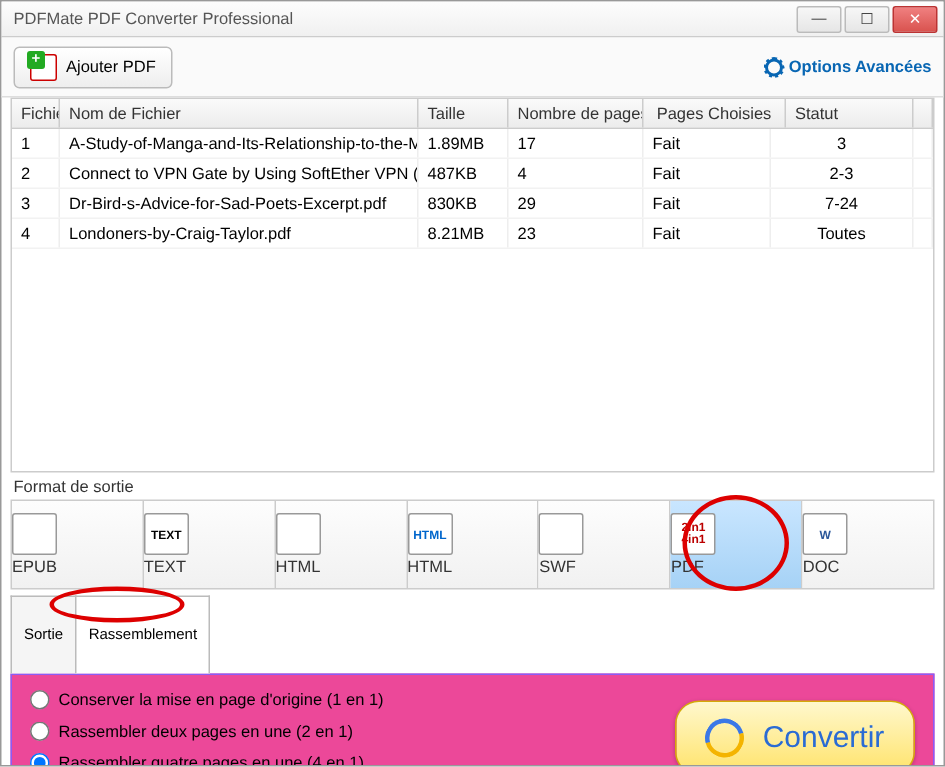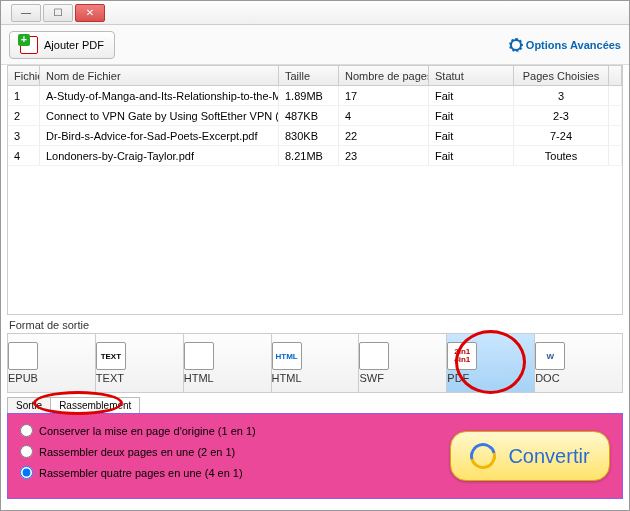--- a/index.html
+++ b/index.html
@@ -38,21 +38,21 @@
 .fmt:last-child{border-right:none;}
 .fmt.selected { background:linear-gradient(#c9e6ff,#a6d2f6); }
 .fmt .ficon { width:30px; height:28px; border:1px solid #999; background:#fff; border-radius:2px; display:flex; align-items:center; justify-content:center; font-size:8px; font-weight:bold;}
 .fmt .flabel { font-size:11px; color:#333;}
 .circle-red { position:absolute; border:3px solid #d00; border-radius:50%; pointer-events:none; }
 .circle-pdf { top:-4px; left:8px; right:8px; bottom:-2px; }
 
 
 .sorties { margin: 4px 6px 0 6px; display:flex; align-items:flex-end; }
 .sortabs { display:flex; }
-.tab { border:1px solid #bbb; border-bottom:none; padding:2px 8px; font-size:10px; background:#f5f5f5; margin-right:-1px; position:relative;}
+.tab { border:1px solid #bbb; border-bottom:none; padding:20px 8px; font-size:10px; background:#f5f5f5; margin-right:-1px; position:relative;}
 .tab.sel { background:#fff; z-index:2;}
 .circle-tab { top:-7px; left:-18px; width:90px; height:24px; }
 
 .sortie-panel { margin:0 6px 6px 6px; border:1px solid #8b5cf6; height:86px; padding:10px 12px; display:flex; font-size:11px; background:#ec4899;}
 .radios { display:flex; flex-direction:column; gap:8px; }
 .radio { display:flex; align-items:center; gap:6px; cursor:pointer;}
 .radio input{margin:0;}
 
 .convert { margin-left:auto; align-self:center; width:160px; height:50px; border:1px solid #d4a90a; border-radius:16px; background:linear-gradient(#fff8cd,#ffe36a); display:flex; align-items:center; justify-content:center; gap:12px; cursor:pointer; box-shadow:0 1px 3px rgba(0,0,0,0.25);}
 .convert .cicon{ width:26px;height:26px;border:3px solid #f4b400;border-radius:50%;border-top-color:#3b78e7;border-left-color:#3b78e7;transform:rotate(30deg);}
@@ -64,20 +64,21 @@
 .ico-image{background:linear-gradient(45deg,#f6c,#6cf);}
 .ico-html{background:#fff;color:#06c;border-color:#06c;}
 .ico-swf{background:#b00;color:#fff;}
 .ico-pdf{background:#fff;color:#b00;border-color:#b00;font-size:7px;line-height:8px;text-align:center;}
 .ico-doc{background:#fff;color:#2b579a;border-color:#2b579a;font-size:16px;}
 </style>
 </head>
 <body>
 
 <div class="titlebar">
+  <span class="title">PDFMate PDF Converter Professional</span>
   <div class="ctl min">—</div>
   <div class="ctl max">☐</div>
   <div class="ctl close">✕</div>
 </div>
 
 <div class="toolbar">
   <div class="add-btn">
     <span class="icon"></span>
     <span>Ajouter PDF</span>
   </div>
@@ -87,22 +88,22 @@
     <span>Options Avancées</span>
   </div>
 </div>
 
 <div class="grid">
   <div class="row header">
     <div class="cell c-idx">Fichier</div>
     <div class="cell c-name">Nom de Fichier</div>
     <div class="cell c-size">Taille</div>
     <div class="cell c-pages">Nombre de pages</div>
+    <div class="cell c-chosen">Pages Choisies</div>
     <div class="cell c-status">Statut</div>
-    <div class="cell c-chosen">Pages Choisies</div>
     <div class="cell c-end"></div>
   </div>
   <div id="rows">
       <div class="row">
         <div class="cell c-idx">1</div>
         <div class="cell c-name">A-Study-of-Manga-and-Its-Relationship-to-the-Modern-Japan...</div>
         <div class="cell c-size">1.89MB</div>
         <div class="cell c-pages">17</div>
         <div class="cell c-status">Fait</div>
         <div class="cell c-chosen">3</div>
@@ -114,21 +115,21 @@
         <div class="cell c-size">487KB</div>
         <div class="cell c-pages">4</div>
         <div class="cell c-status">Fait</div>
         <div class="cell c-chosen">2-3</div>
         <div class="cell c-end"></div>
       </div>
       <div class="row">
         <div class="cell c-idx">3</div>
         <div class="cell c-name">Dr-Bird-s-Advice-for-Sad-Poets-Excerpt.pdf</div>
         <div class="cell c-size">830KB</div>
-        <div class="cell c-pages">22</div>
+        <div class="cell c-pages">29</div>
         <div class="cell c-status">Fait</div>
         <div class="cell c-chosen">7-24</div>
         <div class="cell c-end"></div>
       </div>
       <div class="row">
         <div class="cell c-idx">4</div>
         <div class="cell c-name">Londoners-by-Craig-Taylor.pdf</div>
         <div class="cell c-size">8.21MB</div>
         <div class="cell c-pages">23</div>
         <div class="cell c-status">Fait</div>

